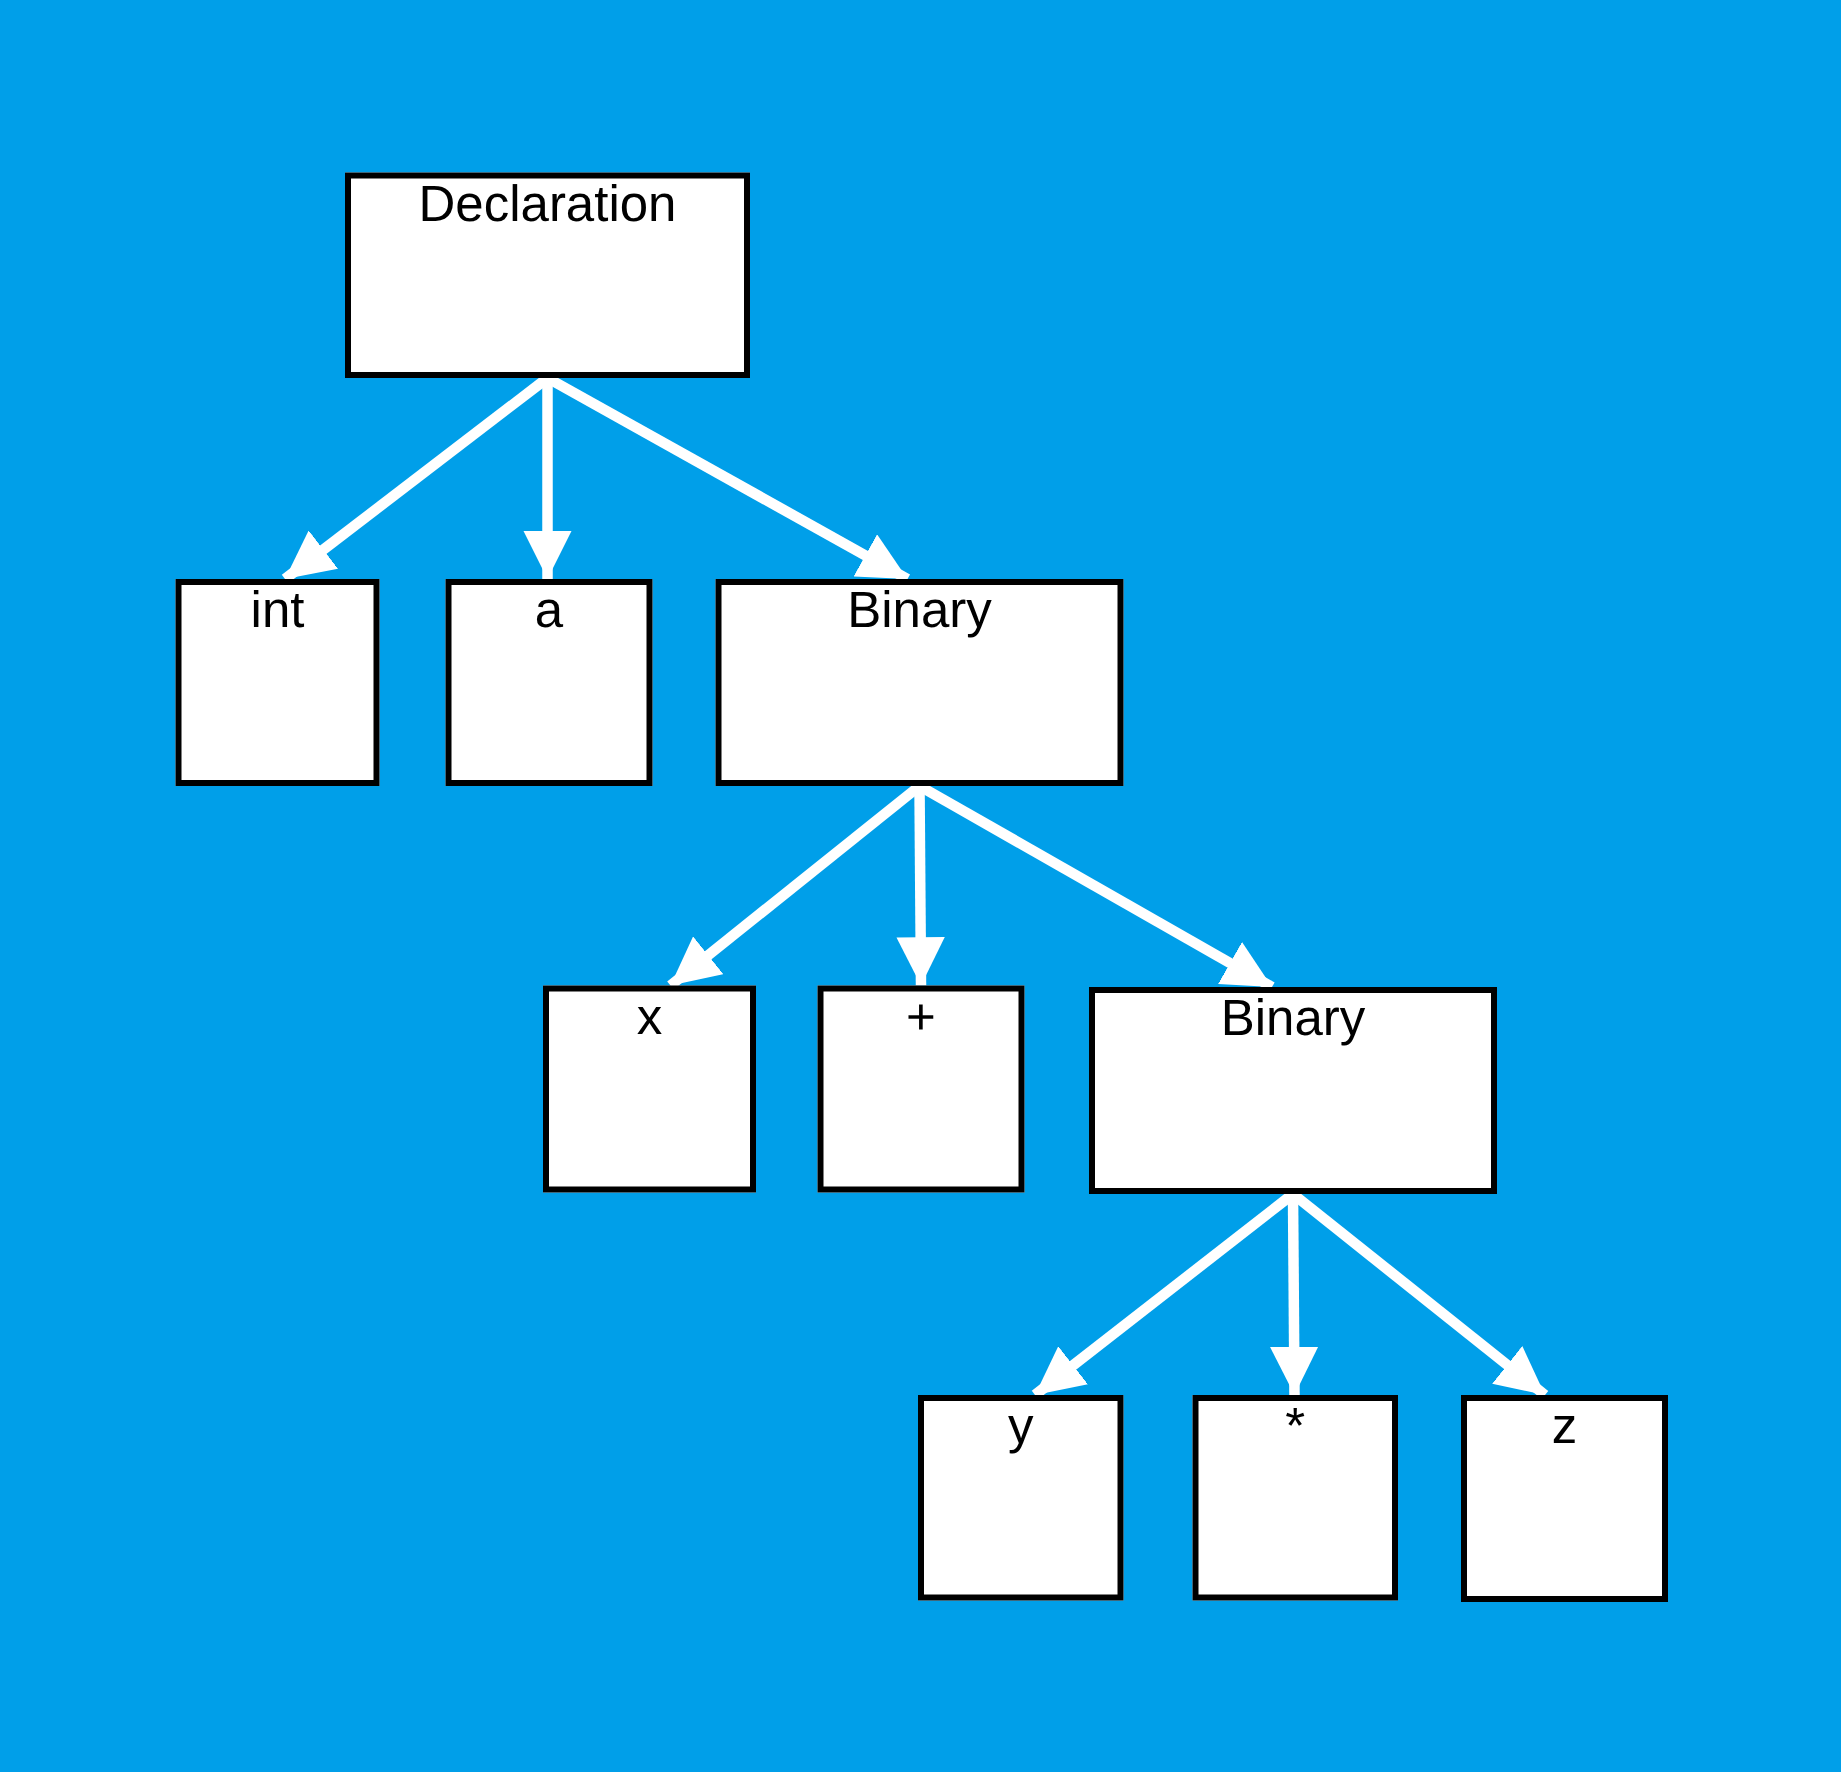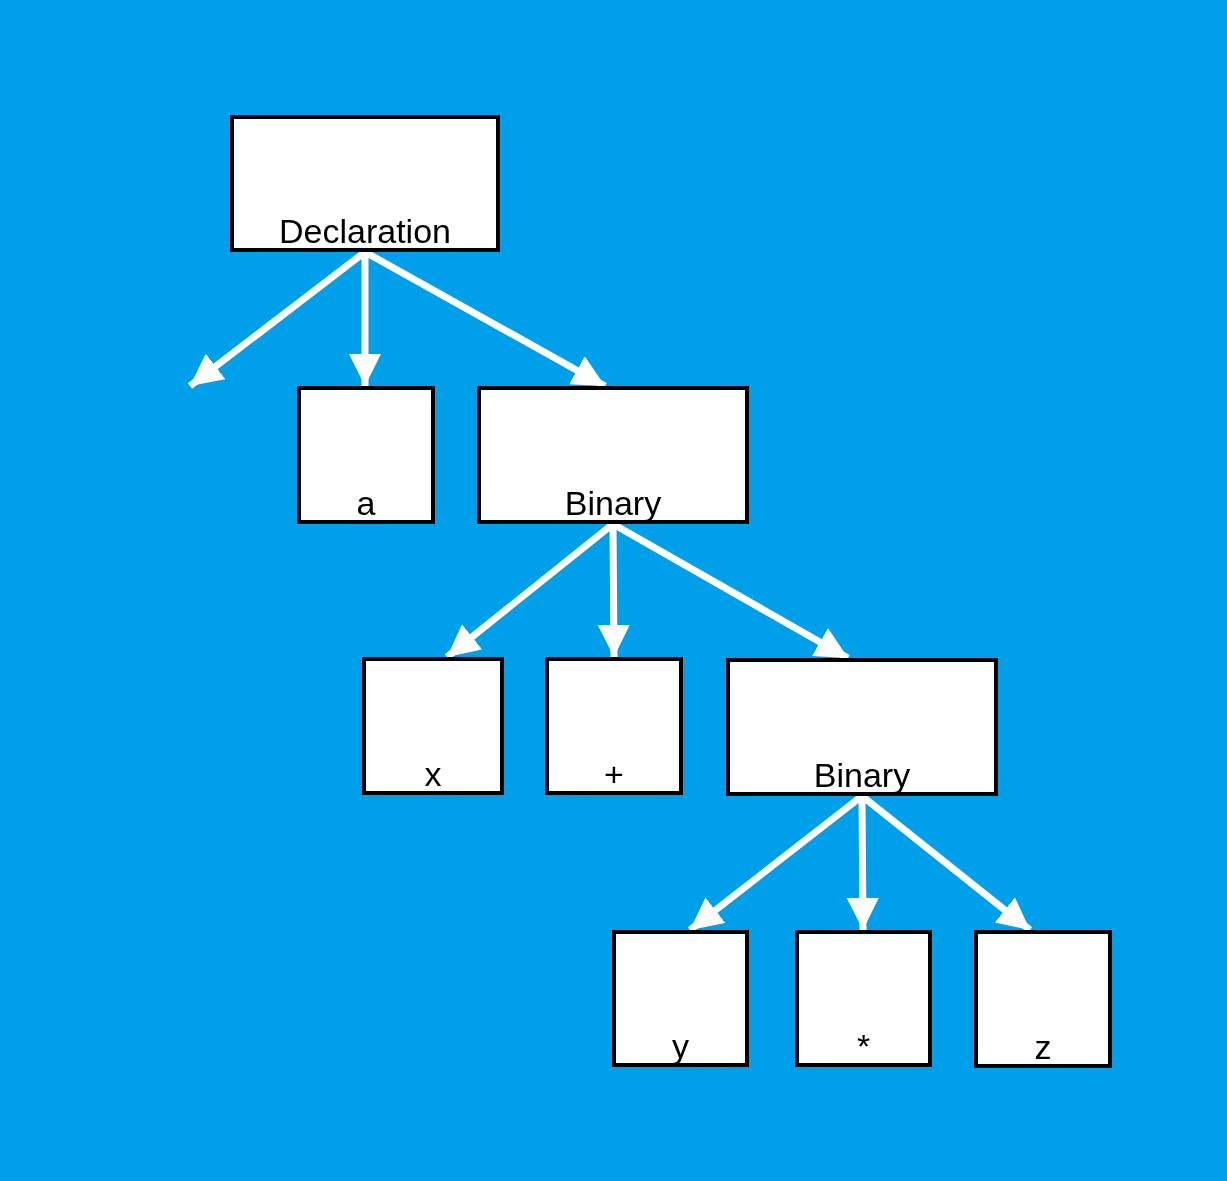--- a/index.html
+++ b/index.html
@@ -34,21 +34,21 @@
   svg.edges line {
     stroke: var(--arrow);
     stroke-width: 7;
   }
   svg.edges .arrowhead { fill: var(--arrow); }
   .node {
     position: absolute;
     background: var(--node-fill);
     border: 4px solid var(--node-border);
     display: flex;
-    align-items: flex-end;
+    align-items: flex-start;
     justify-content: center;
     color: var(--text);
     font-size: 34px;
     line-height: 1;
     text-align: center;
   }
   
   .n-declaration { left: 230px; top: 115px; width: 270px; height: 137px; }
   .n-int         { left: 117px; top: 386px; width: 136px; height: 138px; }
   .n-a           { left: 297px; top: 386px; width: 138px; height: 138px; }
@@ -78,20 +78,23 @@
     <line x1="613" y1="524" x2="614" y2="657" marker-end="url(#arrow)"></line>
     <line x1="613" y1="524" x2="848" y2="658" marker-end="url(#arrow)"></line>
     <line x1="862" y1="796" x2="690" y2="930" marker-end="url(#arrow)"></line>
     <line x1="862" y1="796" x2="863" y2="930" marker-end="url(#arrow)"></line>
     <line x1="862" y1="796" x2="1030" y2="930" marker-end="url(#arrow)"></line>
   </svg>
 
   <div class="node n-declaration">
     <span>Declaration</span>
   </div>
+  <div class="node n-int">
+    <span>int</span>
+  </div>
   <div class="node n-a">
     <span>a</span>
   </div>
   <div class="node n-binary1">
     <span>Binary</span>
   </div>
   <div class="node n-x">
     <span>x</span>
   </div>
   <div class="node n-plus">

